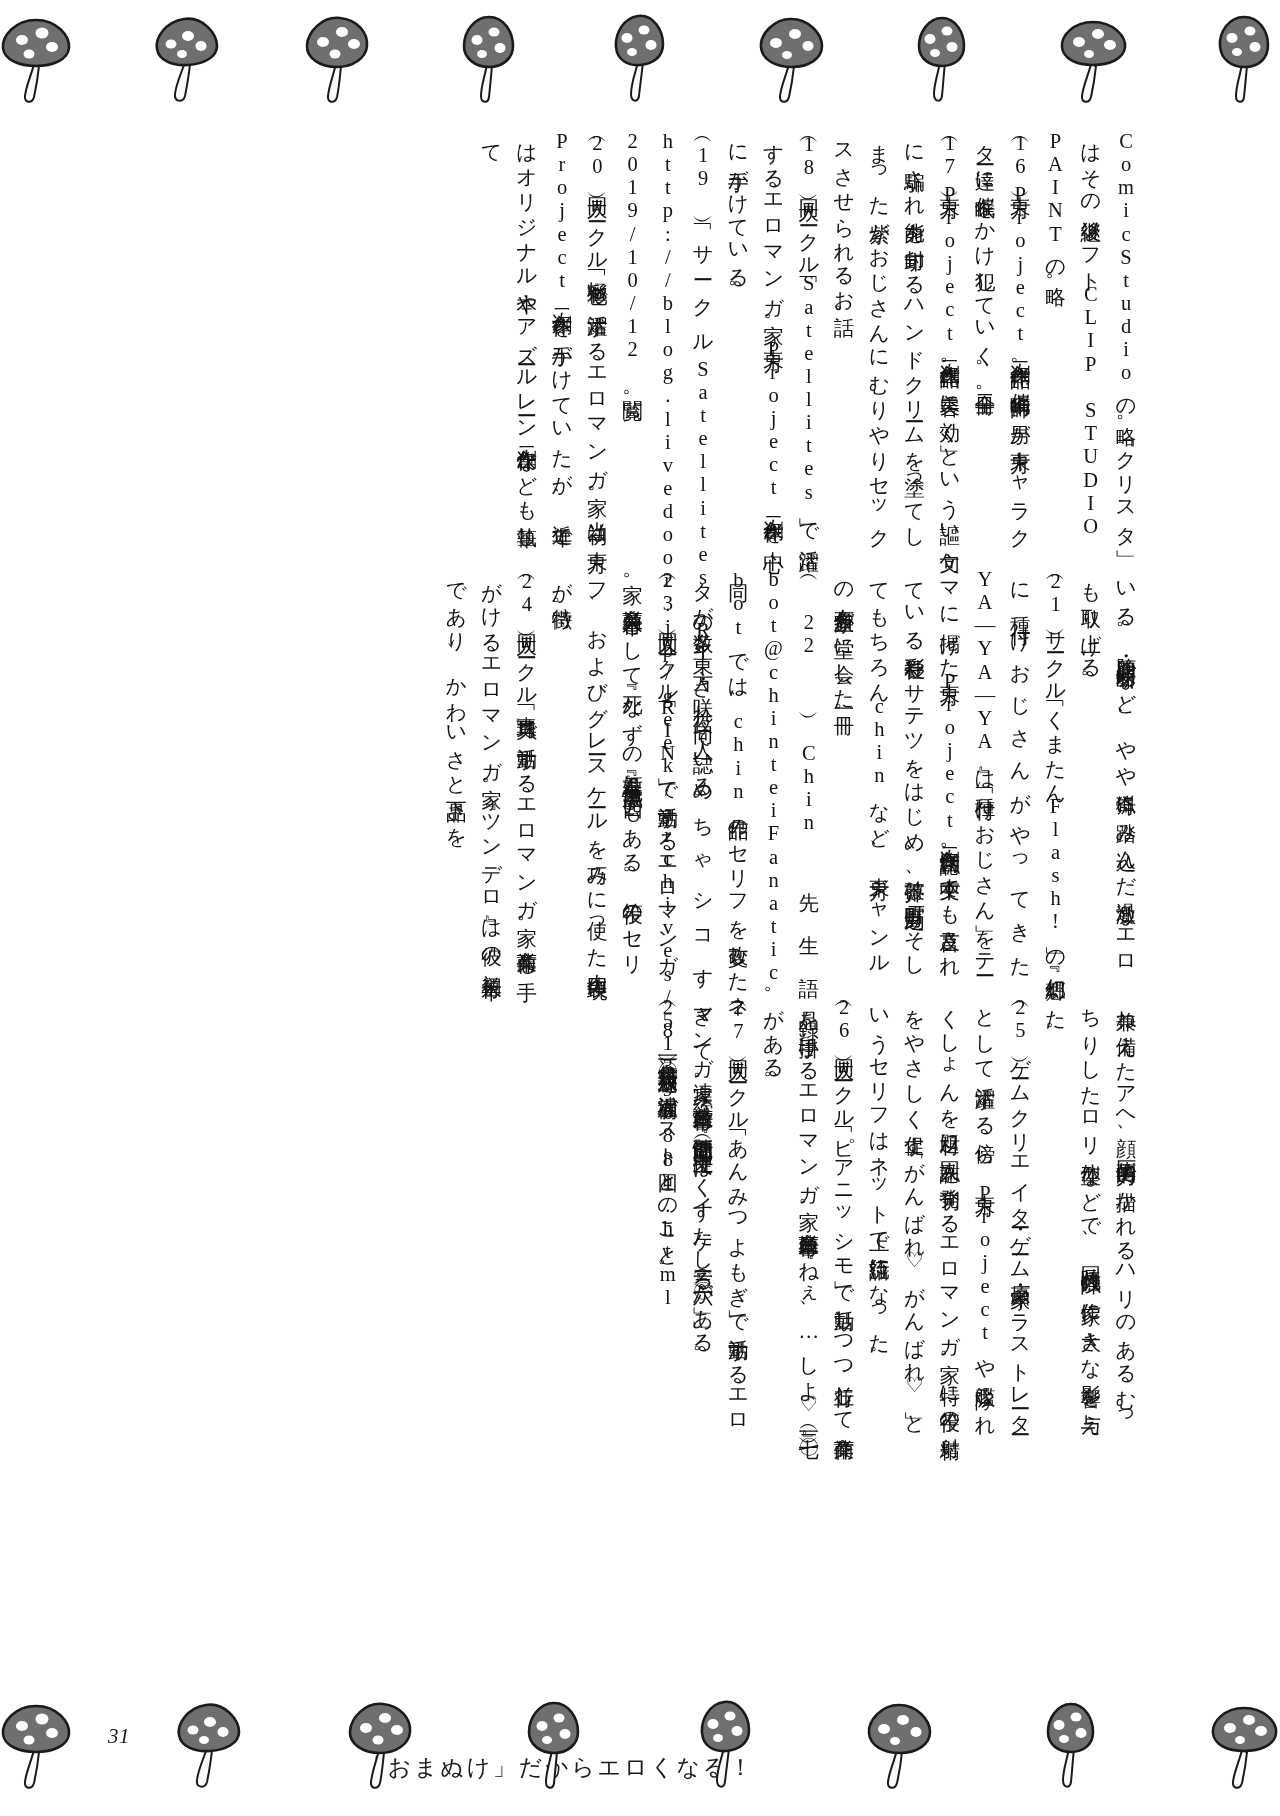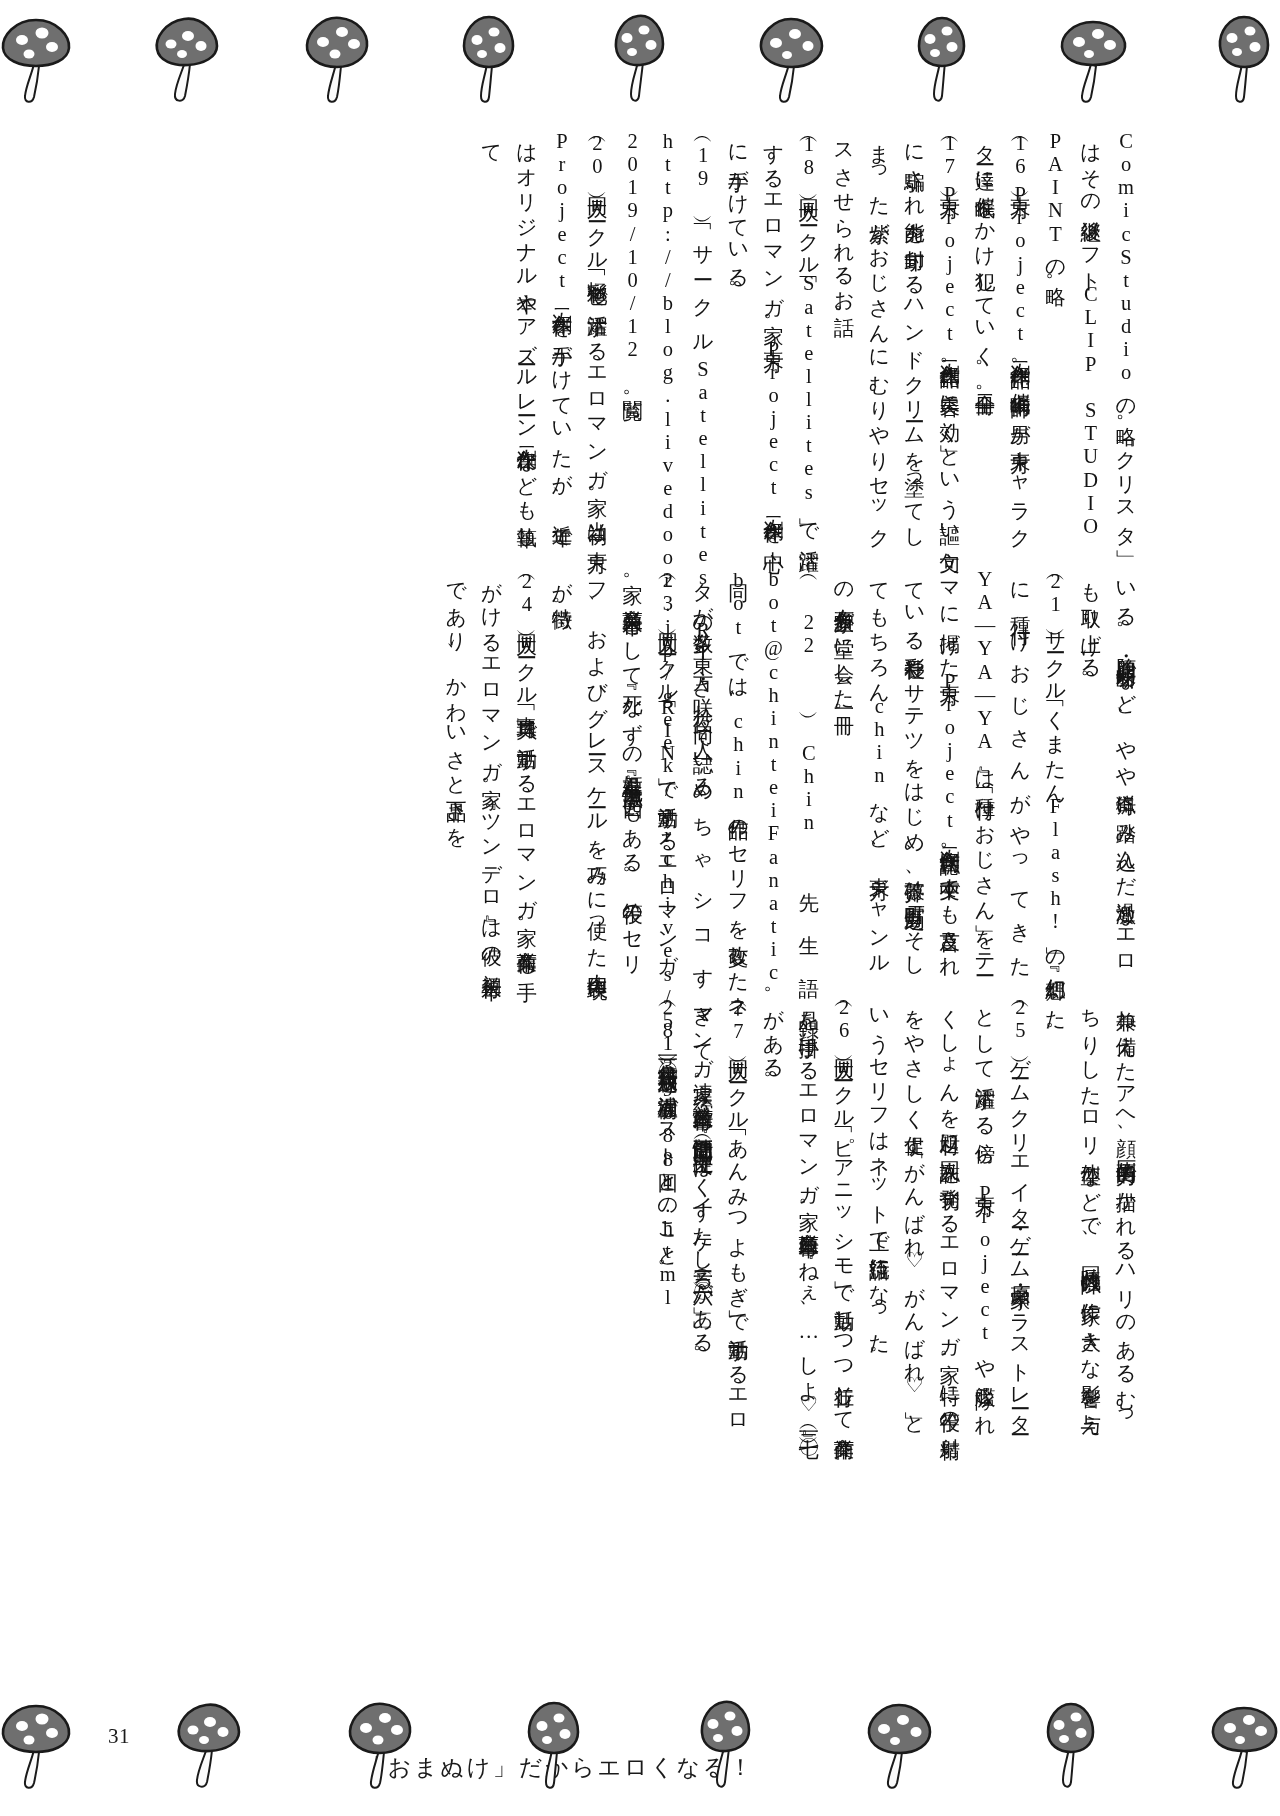--- a/index.html
+++ b/index.html
@@ -62,20 +62,21 @@
     display: inline-block;
   }
   .note + .note { margin-right: 0; }
 
   
   #page-number {
     position: absolute;
     left: 108px;
     top: 1724px;
     font-size: 21px;
+    font-style: italic;
     font-family: "Liberation Serif", "DejaVu Serif", serif;
     color: #1a1a1a;
     letter-spacing: 0.02em;
   }
 
   
   #footer-caption {
     position: absolute;
     left: 362px;
     top: 1752px;

